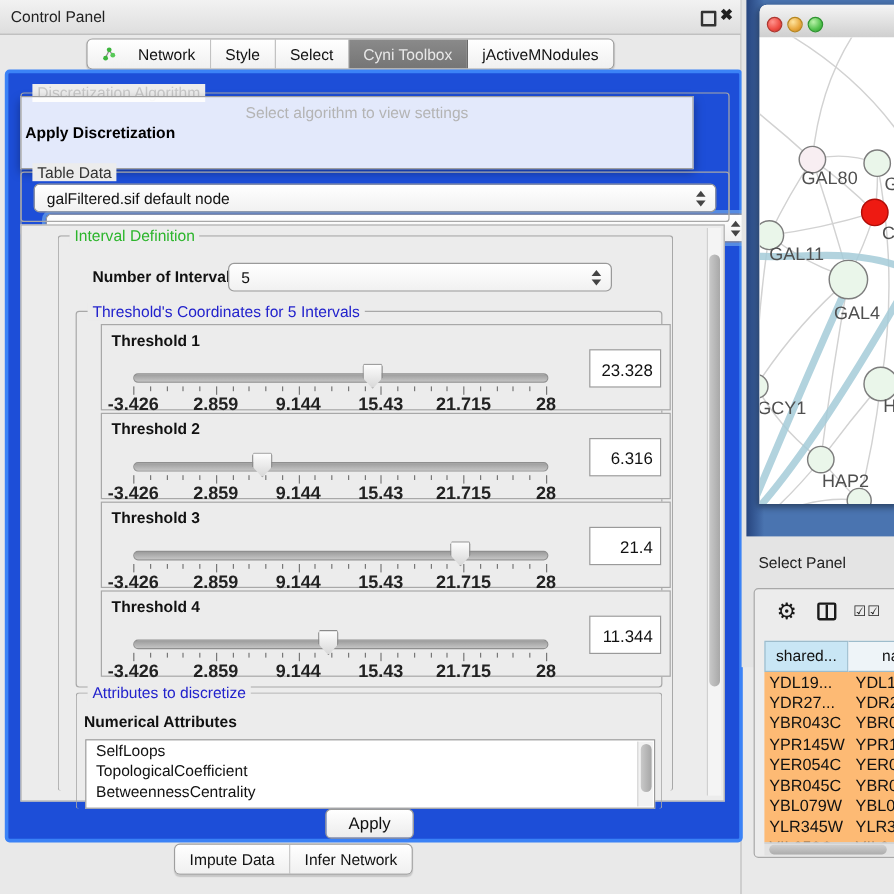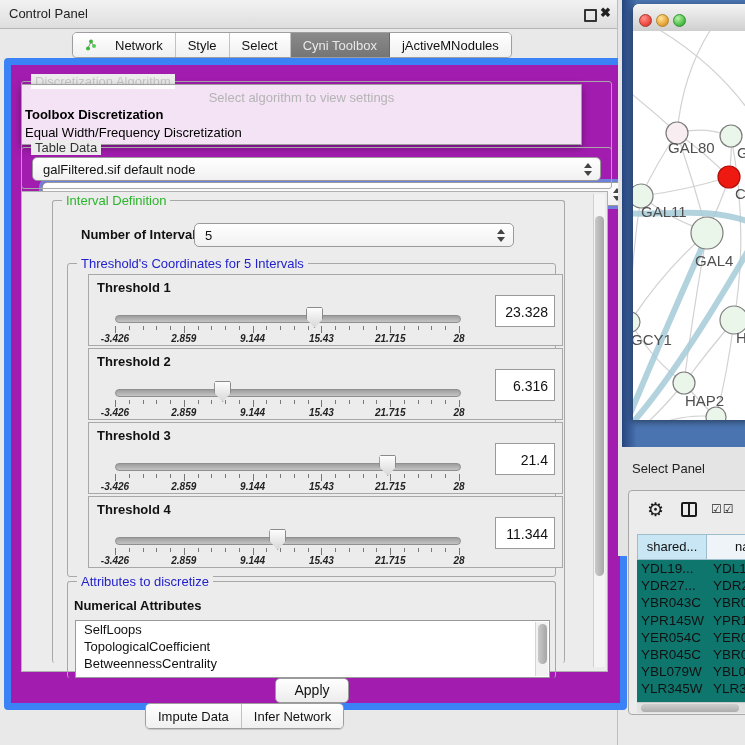--- a/index.html
+++ b/index.html
@@ -15,21 +15,21 @@
 
   
   .tabstrip{position:absolute;display:flex;height:24px;border:1px solid #9e9e9e;border-radius:5px;overflow:hidden;box-shadow:0 1px 1px rgba(0,0,0,.15);}
   .tabstrip .tab{display:flex;align-items:center;gap:18px;padding:0 12px;background:linear-gradient(#ffffff,#f0f0f0);color:#111;border-right:1px solid #c2c2c2;font-size:13px;white-space:nowrap;cursor:default;}
   .tabstrip .tab:last-child{border-right:none;}
   .tabstrip .tab.sel{background:linear-gradient(#8a8a8a,#757575);color:#e8e8e8;border-right:1px solid #6a6a6a;}
   .top-tabs{left:72px;top:32px;}
   .bottom-tabs{left:145px;top:703px;}
 
   
-  .content-panel{position:absolute;left:4px;top:58px;width:609px;height:638px;background:#a21caf;border:7px solid #3b82f6;border-radius:4px;}
+  .content-panel{position:absolute;left:4px;top:58px;width:609px;height:638px;background:#1d4ed8;border:3px solid #3b82f6;border-radius:4px;}
 
   .groupbox{position:absolute;border:1px solid #a8a8a8;border-radius:3px;}
   .grouplabel{position:absolute;top:-8px;left:9px;background:#ececec;padding:0 4px;font-size:13px;color:#333;white-space:nowrap;}
   .grouplabel.green{color:#2cb52c;}
   .grouplabel.blue{color:#2222cc;}
   .grouplabel.faded{color:#c6c6c6;}
 
   .combo{position:absolute;height:24px;background:linear-gradient(#ffffff,#f1f1f1);border:1px solid #9a9a9a;border-radius:5px;box-sizing:border-box;}
   .combo .cval{position:absolute;left:10px;top:4px;font-size:13px;color:#111;white-space:nowrap;}
   .combo .arrows{position:absolute;right:9px;top:3px;width:7px;height:18px;}
@@ -51,21 +51,21 @@
   .vscroll .thumb{position:absolute;left:1px;top:22px;width:9px;height:360px;background:linear-gradient(90deg,#c9c9c9,#a8a8a8);border-radius:5px;}
 
   
   .th-panel{position:absolute;left:20px;width:473px;height:70px;background:#ececec;border:1px solid #a8a8a8;}
   .th-label{position:absolute;left:8px;top:5px;font-weight:bold;font-size:13px;color:#111;}
   .track{position:absolute;left:26px;top:40px;width:344px;height:6px;background:linear-gradient(#9d9d9d,#c4c4c4);border-radius:4px;border:1px solid #8f8f8f;}
   .thumb-sl{position:absolute;top:32px;width:15px;height:19px;background:linear-gradient(#fdfdfd,#d8d8d8);border:1px solid #8a8a8a;clip-path:polygon(8% 0,92% 0,100% 12%,100% 55%,50% 100%,0 55%,0 12%);}
   .ticks{position:absolute;left:26px;top:51px;width:344px;height:8px;}
   .ticks i{position:absolute;top:0;width:1px;background:#777;}
   .scale-labels{position:absolute;left:26px;top:58px;width:344px;height:11px;}
-  .scale-labels span{position:absolute;transform:translateX(-50%);font-size:10px;font-weight:bold;color:#222;white-space:nowrap;font-style:italic;}
+  .scale-labels span{position:absolute;transform:translateX(-50%);font-size:15px;font-weight:bold;color:#222;white-space:nowrap;}
   .val-box{position:absolute;left:406px;top:20px;width:60px;height:32px;background:#fff;border:1px solid #9a9a9a;font-size:14px;line-height:32px;text-align:right;padding-right:6px;box-sizing:border-box;}
 
   
   .attr-list{position:absolute;left:7px;top:38px;width:473px;height:56px;background:#fff;border:1px solid #9a9a9a;overflow:hidden;}
   .attr-list .item{padding:1px 15px 1px 8px;font-size:13px;color:#111;}
   .attr-vscroll{position:absolute;right:1px;top:1px;width:12px;height:54px;background:#f2f2f2;border-left:1px solid #d5d5d5;}
   .attr-vscroll .thumb{position:absolute;left:1.5px;top:2px;width:9px;height:40px;background:linear-gradient(90deg,#c9c9c9,#a6a6a6);border-radius:5px;}
 
   .apply-btn{position:absolute;left:264px;top:613px;width:72px;height:23px;background:linear-gradient(#ffffff,#ececec);border:1px solid #9a9a9a;border-radius:5px;font-size:14px;text-align:center;line-height:22px;color:#111;}
 
@@ -83,21 +83,21 @@
   .tp-title{position:absolute;left:14px;top:461px;font-size:13px;color:#222;}
   .tp-panel{position:absolute;left:10px;top:490px;width:117px;height:223px;background:#ececec;border:1px solid #a8a8a8;border-radius:4px 0 0 4px;}
   .tp-toolbar{position:absolute;left:0;top:0;width:117px;height:40px;}
   .gear{position:absolute;left:18px;top:7px;font-size:19px;color:#1a1a1a;}
   .colicon{position:absolute;left:52px;top:11px;width:16px;height:15px;border:2px solid #1a1a1a;border-radius:2px;box-sizing:border-box;}
   .colicon i{position:absolute;left:5px;top:0;width:2px;height:11px;background:#1a1a1a;}
   .checks{position:absolute;left:82px;top:11px;font-size:12px;letter-spacing:1px;color:#1a1a1a;}
   .tp-header{position:absolute;left:8px;top:43px;width:109px;height:26px;}
   .tp-header .h1{position:absolute;left:0;top:0;width:70px;height:26px;background:#c9e6f5;border:1px solid #9dbccc;box-sizing:border-box;text-align:center;line-height:24px;font-size:13px;color:#111;}
   .tp-header .h2{position:absolute;left:70px;top:0;width:60px;height:26px;background:#eef4f8;border:1px solid #9dbccc;border-left:none;box-sizing:border-box;line-height:24px;font-size:13px;color:#111;padding-left:28px;overflow:hidden;}
-  .tp-rows{position:absolute;left:8px;top:69px;width:109px;height:142px;background:#0f766e;overflow:hidden;}
+  .tp-rows{position:absolute;left:8px;top:69px;width:109px;height:142px;background:#fdba74;overflow:hidden;}
   .tp-row{position:relative;height:17.2px;font-size:13.5px;color:#111;white-space:nowrap;}
   .tp-row .c1{position:absolute;left:4px;top:1px;}
   .tp-row .c2{position:absolute;left:76px;top:1px;}
   .hscroll{position:absolute;left:8px;top:211px;width:109px;height:10px;background:#e2e2e2;border-top:1px solid #c8c8c8;}
   .hscroll .thumb{position:absolute;left:4px;top:1px;width:98px;height:8px;background:linear-gradient(#cfcfcf,#adadad);border-radius:4px;}
 
   .bold13{font-weight:bold;font-size:13px;color:#111;}
   .net-icon{width:12px;height:12px;display:inline-block;}
 </style>
 </head>
@@ -145,22 +145,21 @@
         <div class="combo algo-combo">
           <span class="arrows">
               <span class="up"></span>
               <span class="dn"></span>
             </span>
         </div>
       </div>
 
       <div class="popup">
         <div class="hint">Select algorithm to view settings</div>
-        <div class="opt1">Toolbox Discretization</div>
-        <div class="opt2">Equal Width/Frequency Discretization</div>
+        <div class="opt1">Apply Discretization</div>
       </div>
 
       <div class="groupbox" style="left:10px;top:82px;width:589px;height:40px;">
         <span class="grouplabel">Table Data</span>
         <div class="combo" style="left:10px;top:9px;width:569px;">
           <span class="cval">galFiltered.sif default node</span>
           <span class="arrows">
               <span class="up"></span>
               <span class="dn"></span>
             </span>

